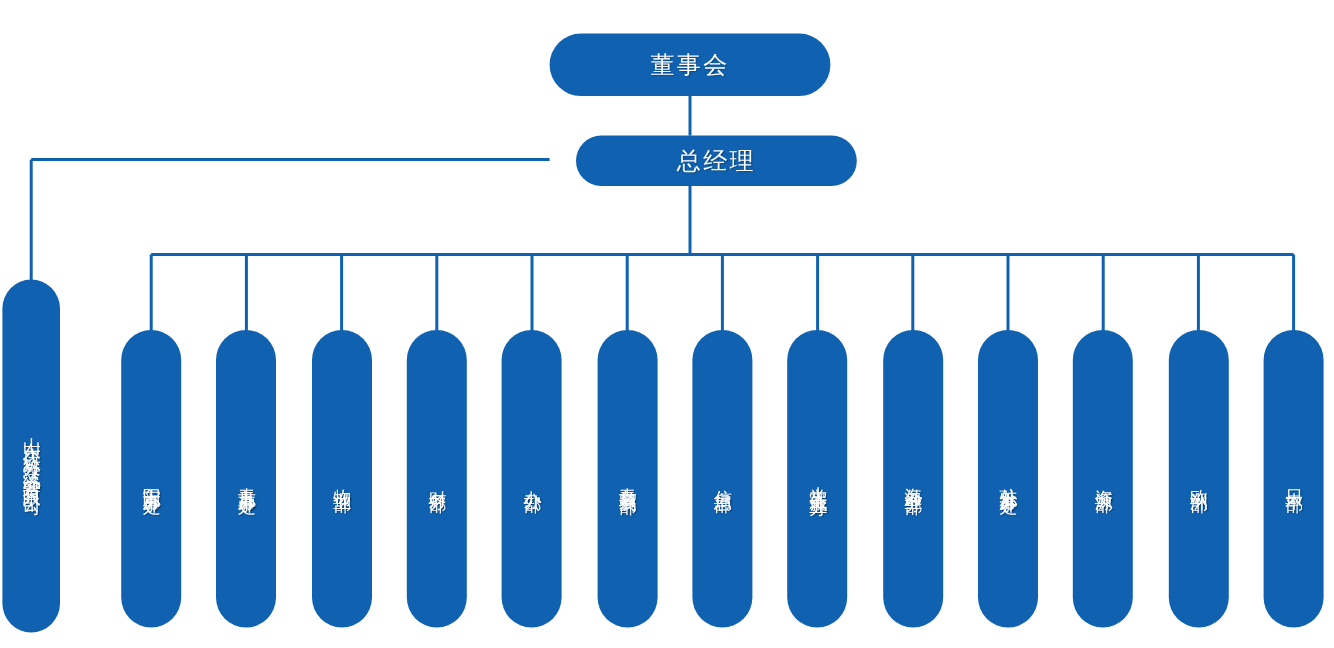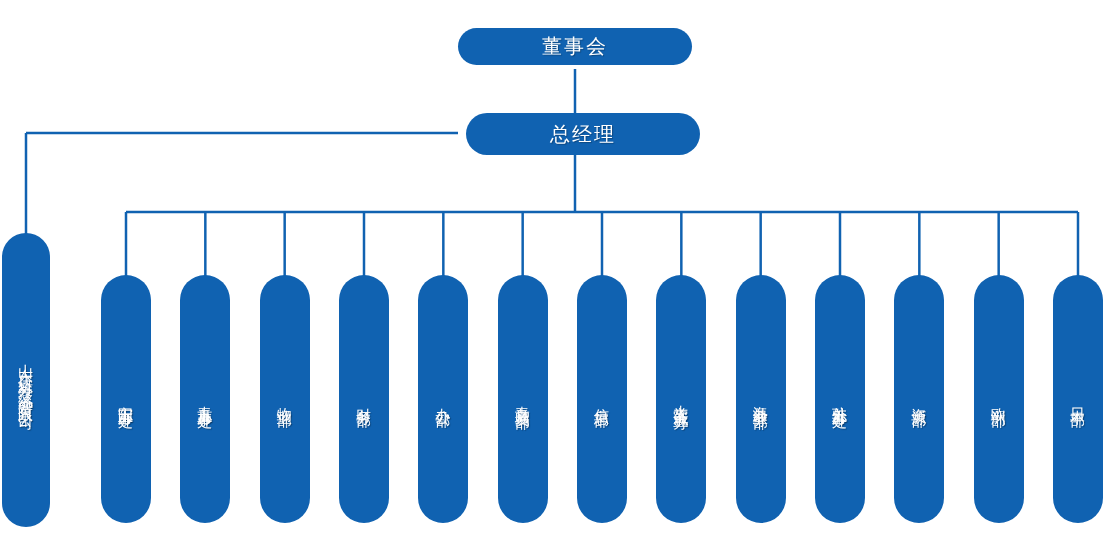--- a/index.html
+++ b/index.html
@@ -49,25 +49,25 @@
       <line x1="522.6666666666667" y1="212" x2="522.6666666666667" y2="277" stroke="#1062b1" stroke-width="2.5"></line>
       <line x1="602" y1="212" x2="602" y2="277" stroke="#1062b1" stroke-width="2.5"></line>
       <line x1="681.3333333333334" y1="212" x2="681.3333333333334" y2="277" stroke="#1062b1" stroke-width="2.5"></line>
       <line x1="760.6666666666666" y1="212" x2="760.6666666666666" y2="277" stroke="#1062b1" stroke-width="2.5"></line>
       <line x1="840" y1="212" x2="840" y2="277" stroke="#1062b1" stroke-width="2.5"></line>
       <line x1="919.3333333333334" y1="212" x2="919.3333333333334" y2="277" stroke="#1062b1" stroke-width="2.5"></line>
       <line x1="998.6666666666666" y1="212" x2="998.6666666666666" y2="277" stroke="#1062b1" stroke-width="2.5"></line>
       <line x1="1078" y1="212" x2="1078" y2="277" stroke="#1062b1" stroke-width="2.5"></line>
     </svg>
 
-  <div class="pill pill-h" id="board-pill" style="left:458px;top:28px;width:234px;height:37px;">
+  <div class="pill pill-h" id="board-pill" style="left:458px;top:28px;width:234px;height:52px;">
     <span>董事会</span>
   </div>
 
-  <div class="pill pill-h" id="manager-pill" style="left:466px;top:113px;width:234px;height:42px;font-family:Liberation Serif, serif;">
+  <div class="pill pill-h" id="manager-pill" style="left:480px;top:113px;width:234px;height:42px;font-family:Liberation Serif, serif;">
     <span>总经理</span>
   </div>
 
   <div class="pill pill-v pill-company" id="company-pill" style="left:2px;top:233px;width:48px;height:294px;">
     <span>山东广达对外交流经贸有限公司</span>
   </div>
 
   <div id="departments">
       <div class="pill pill-v pill-dept" style="left: 101px; top: 275px; width: 50px; height: 248px;">
         <span>宁阳办事处</span>

